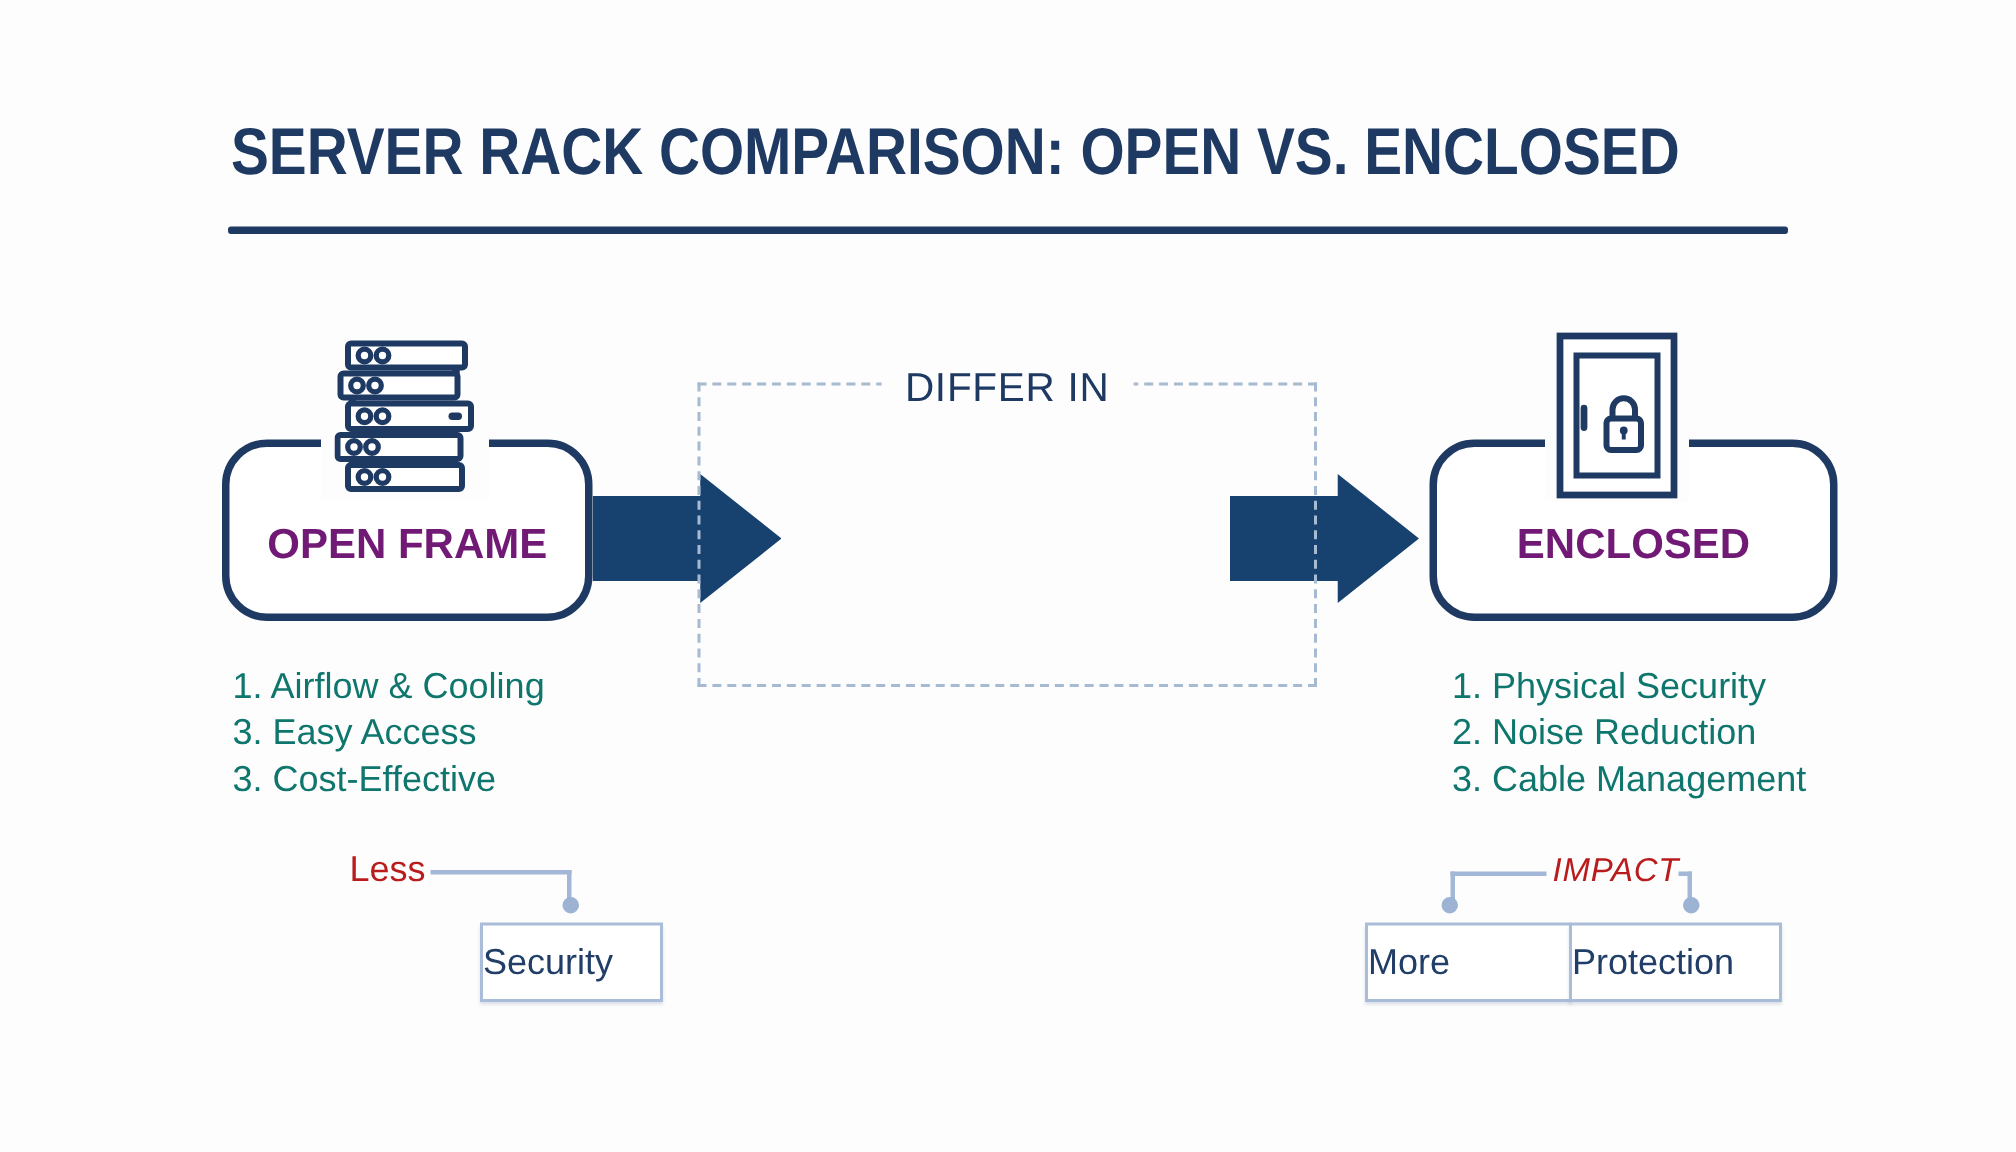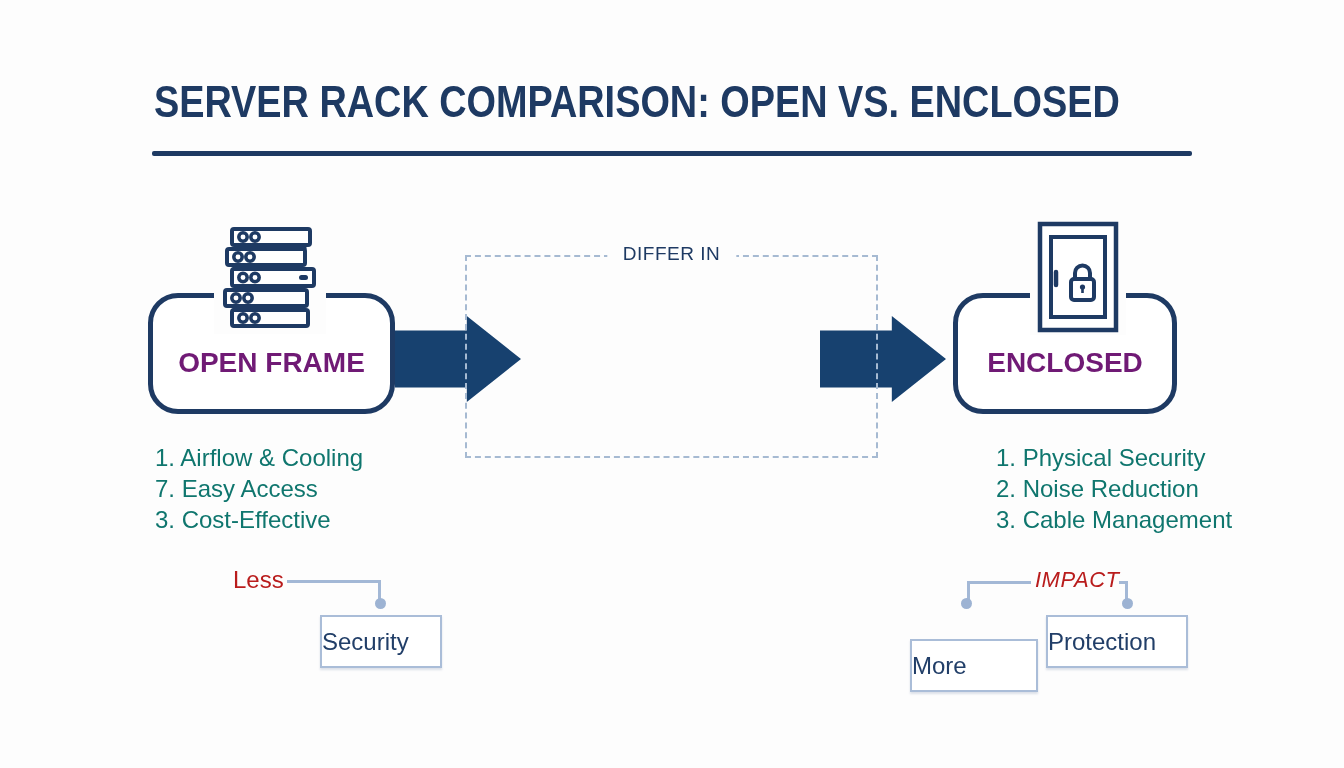--- a/index.html
+++ b/index.html
@@ -18,47 +18,47 @@
   }
   .rule { position:absolute; left:152px; top:151px; width:1040px; height:5px; background:#1e3a63; border-radius:2px; }
 
   
   .node {
     position:absolute; background:#ffffff; border:5px solid #1e3a63; box-sizing:border-box;
     display:flex; align-items:center; justify-content:center; font-weight:700; color:#701a75;
   }
   .node.open     { left:148px; top:293px; width:247px; height:121px; border-radius:30px; font-size:28px; padding-top:18px; }
   .node.center   { left:528px; top:299px; width:292px; height:116px; border-radius:26px; font-size:31px; }
-  .node.enclosed { left:953px; top:293px; width:224px; height:121px; border-radius:30px; font-size:28px; padding-top:18px; }
+  .node.enclosed { left:953px; top:293px; width:272px; height:121px; border-radius:30px; font-size:28px; padding-top:18px; }
 
   
   .icon-wrap { position:absolute; background:#fdfdfd; display:flex; align-items:flex-start; justify-content:center; }
   .icon-wrap.rack    { left:214px;  top:222px; width:112px; height:112px; }
   .icon-wrap.cabinet { left:1030px; top:219px; width:96px;  height:116px; }
 
   
   .arrow {
     position:absolute; width:126px; height:86px; background:#17416f;
     clip-path:polygon(0 17%, 57% 17%, 57% 0, 100% 50%, 57% 100%, 57% 83%, 0 83%);
   }
   .a1 { left:395px; top:316px; }
   .a2 { left:820px; top:316px; }
 
   
   .dashed { position:absolute; left:465px; top:255px; width:413px; height:203px; border:2px dashed #a6bad2; box-sizing:border-box; }
   .dashed-label {
     position:absolute; top:-14px; left:50%; transform:translateX(-50%);
-    background:#fdfdfd; padding:0 16px; font-size:19px; letter-spacing:.5px;
+    background:#fdfdfd; padding:0 16px; font-size:27px; letter-spacing:.5px;
     color:#1e3a63; white-space:nowrap;
   }
 
   
   .list { position:absolute; font-size:24px; line-height:31px; color:#0f766e; }
   .list.left-list  { left:155px; top:442px; }
-  .list.right-list { left:968px; top:442px;margin-left:28px; }
+  .list.right-list { left:968px; top:442px; }
 
   
   .small-label { position:absolute; color:#b91c1c; white-space:nowrap;text-align:right; }
   .less-label   { left:233px;  top:566px; font-size:24px; }
   .impact-label { left:1035px; top:567px; font-size:22px; letter-spacing:.5px;font-style:italic; }
 
   .conn { position:absolute; box-sizing:border-box; }
   .conn-less { left:287px;  top:580px; width:94px; height:22px; border-top:3px solid #a3b8d6; border-right:3px solid #a3b8d6; }
   .conn-more { left:967px;  top:581px; width:64px; height:20px; border-top:3px solid #a3b8d6; border-left:3px solid #a3b8d6; }
   .conn-prot { left:1119px; top:581px; width:9px;  height:20px; border-top:3px solid #a3b8d6; border-right:3px solid #a3b8d6; }
@@ -67,21 +67,21 @@
   .dot-less { left:375px;  top:598px; }
   .dot-more { left:961px;  top:598px; }
   .dot-prot { left:1122px; top:598px; }
 
   .lightbox {
     position:absolute; background:#ffffff; border:2px solid #aabdd8; box-sizing:border-box;
     display:flex; align-items:center; justify-content:flex-start;
     font-size:24px; color:#213e68; box-shadow:0 2px 2px rgba(120,140,170,.25);
   }
   .security   { left:320px;  top:615px; width:122px; height:53px; }
-  .more       { left:910px;  top:615px; width:128px; height:53px;margin-top:24px; }
+  .more       { left:910px;  top:615px; width:138px; height:53px; }
   .protection { left:1046px; top:615px; width:142px; height:53px; }
 </style>
 </head>
 <body>
 
 <div class="stage">
 
   <div class="title">SERVER RACK COMPARISON: OPEN VS. ENCLOSED</div>
   <div class="rule"></div>
 
@@ -130,21 +130,21 @@
       <line x1="19" y1="51" x2="19" y2="64" stroke-width="4.5" stroke-linecap="round"></line>
       <path d="M38 59 v-7 a7.5 7.5 0 0 1 15 0 v7" stroke-width="4"></path>
       <rect x="34" y="58" width="23" height="21" rx="3" stroke-width="4" fill="#fff"></rect>
       <circle cx="45.5" cy="66" r="2.6" fill="#1e3a63" stroke="none"></circle>
       <line x1="45.5" y1="66" x2="45.5" y2="72" stroke-width="2.6"></line>
     </svg>
   </div>
 
   <div class="list left-list">
     <div>1. Airflow &amp; Cooling</div>
-    <div>7. Easy Access</div>
+    <div>3. Easy Access</div>
     <div>3. Cost-Effective</div>
   </div>
   <div class="list right-list">
     <div>1. Physical Security</div>
     <div>2. Noise Reduction</div>
     <div>3. Cable Management</div>
   </div>
 
   <div class="small-label less-label">Less</div>
   <div class="conn conn-less"></div>

